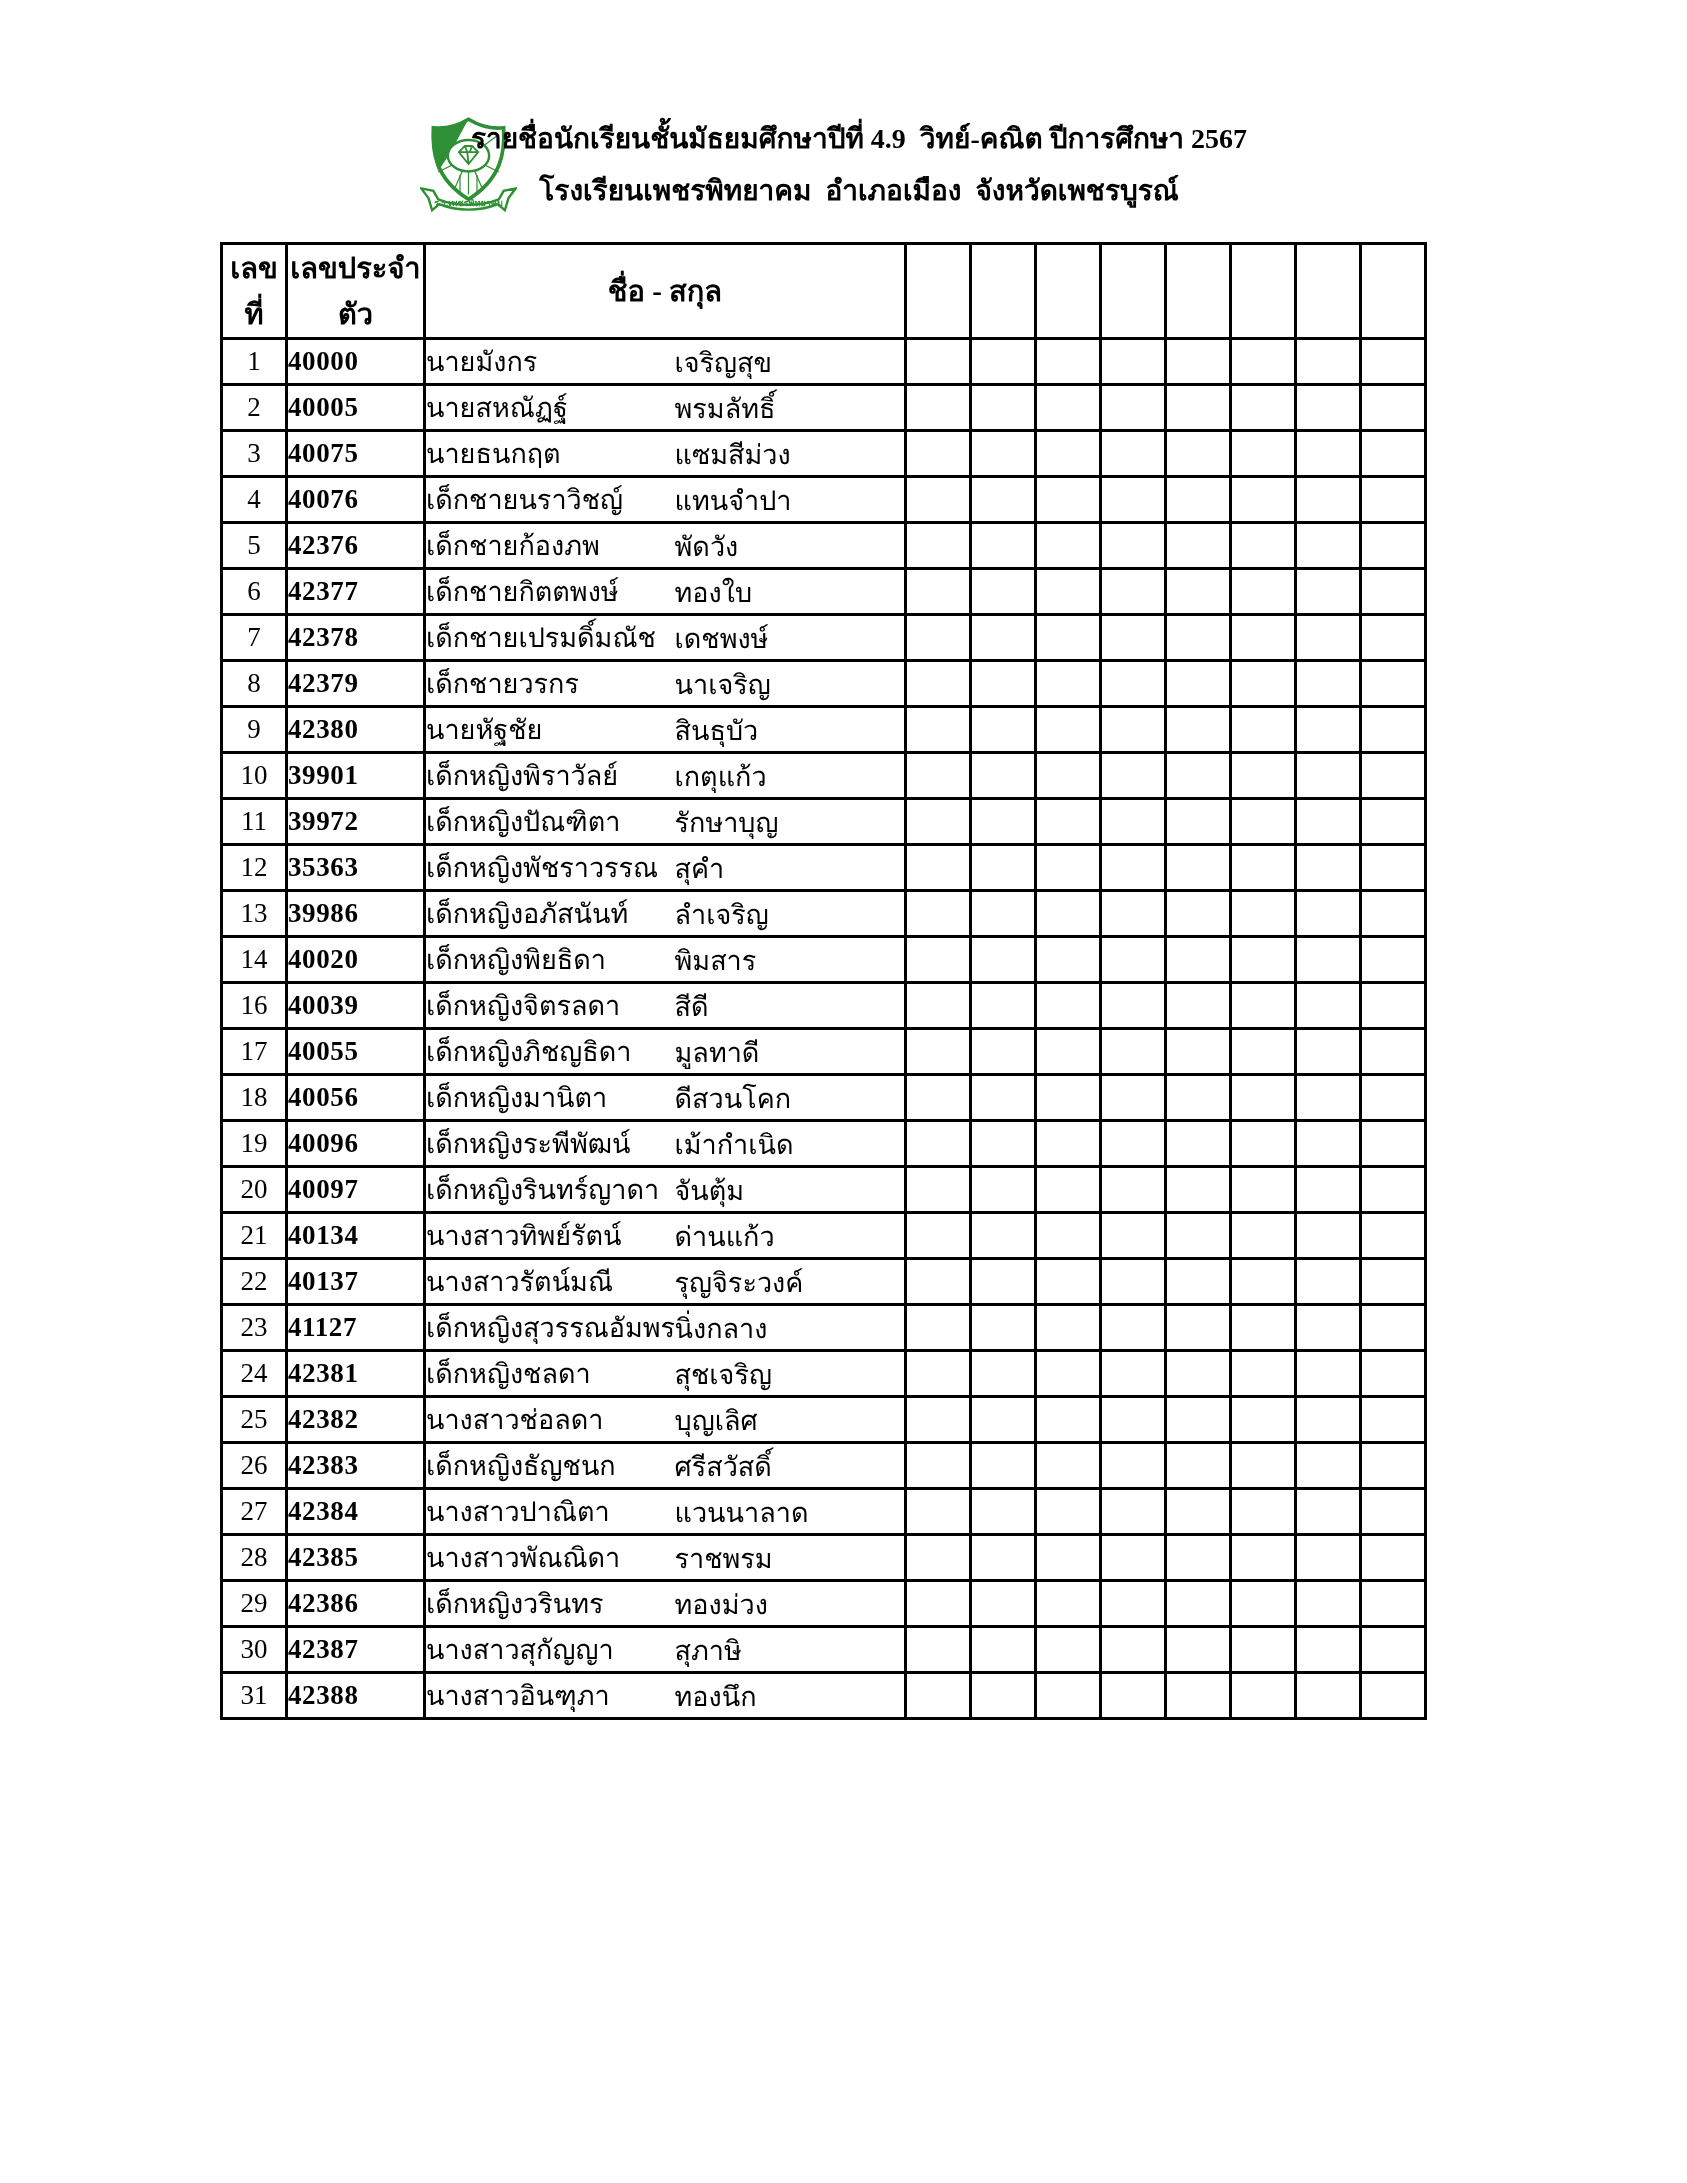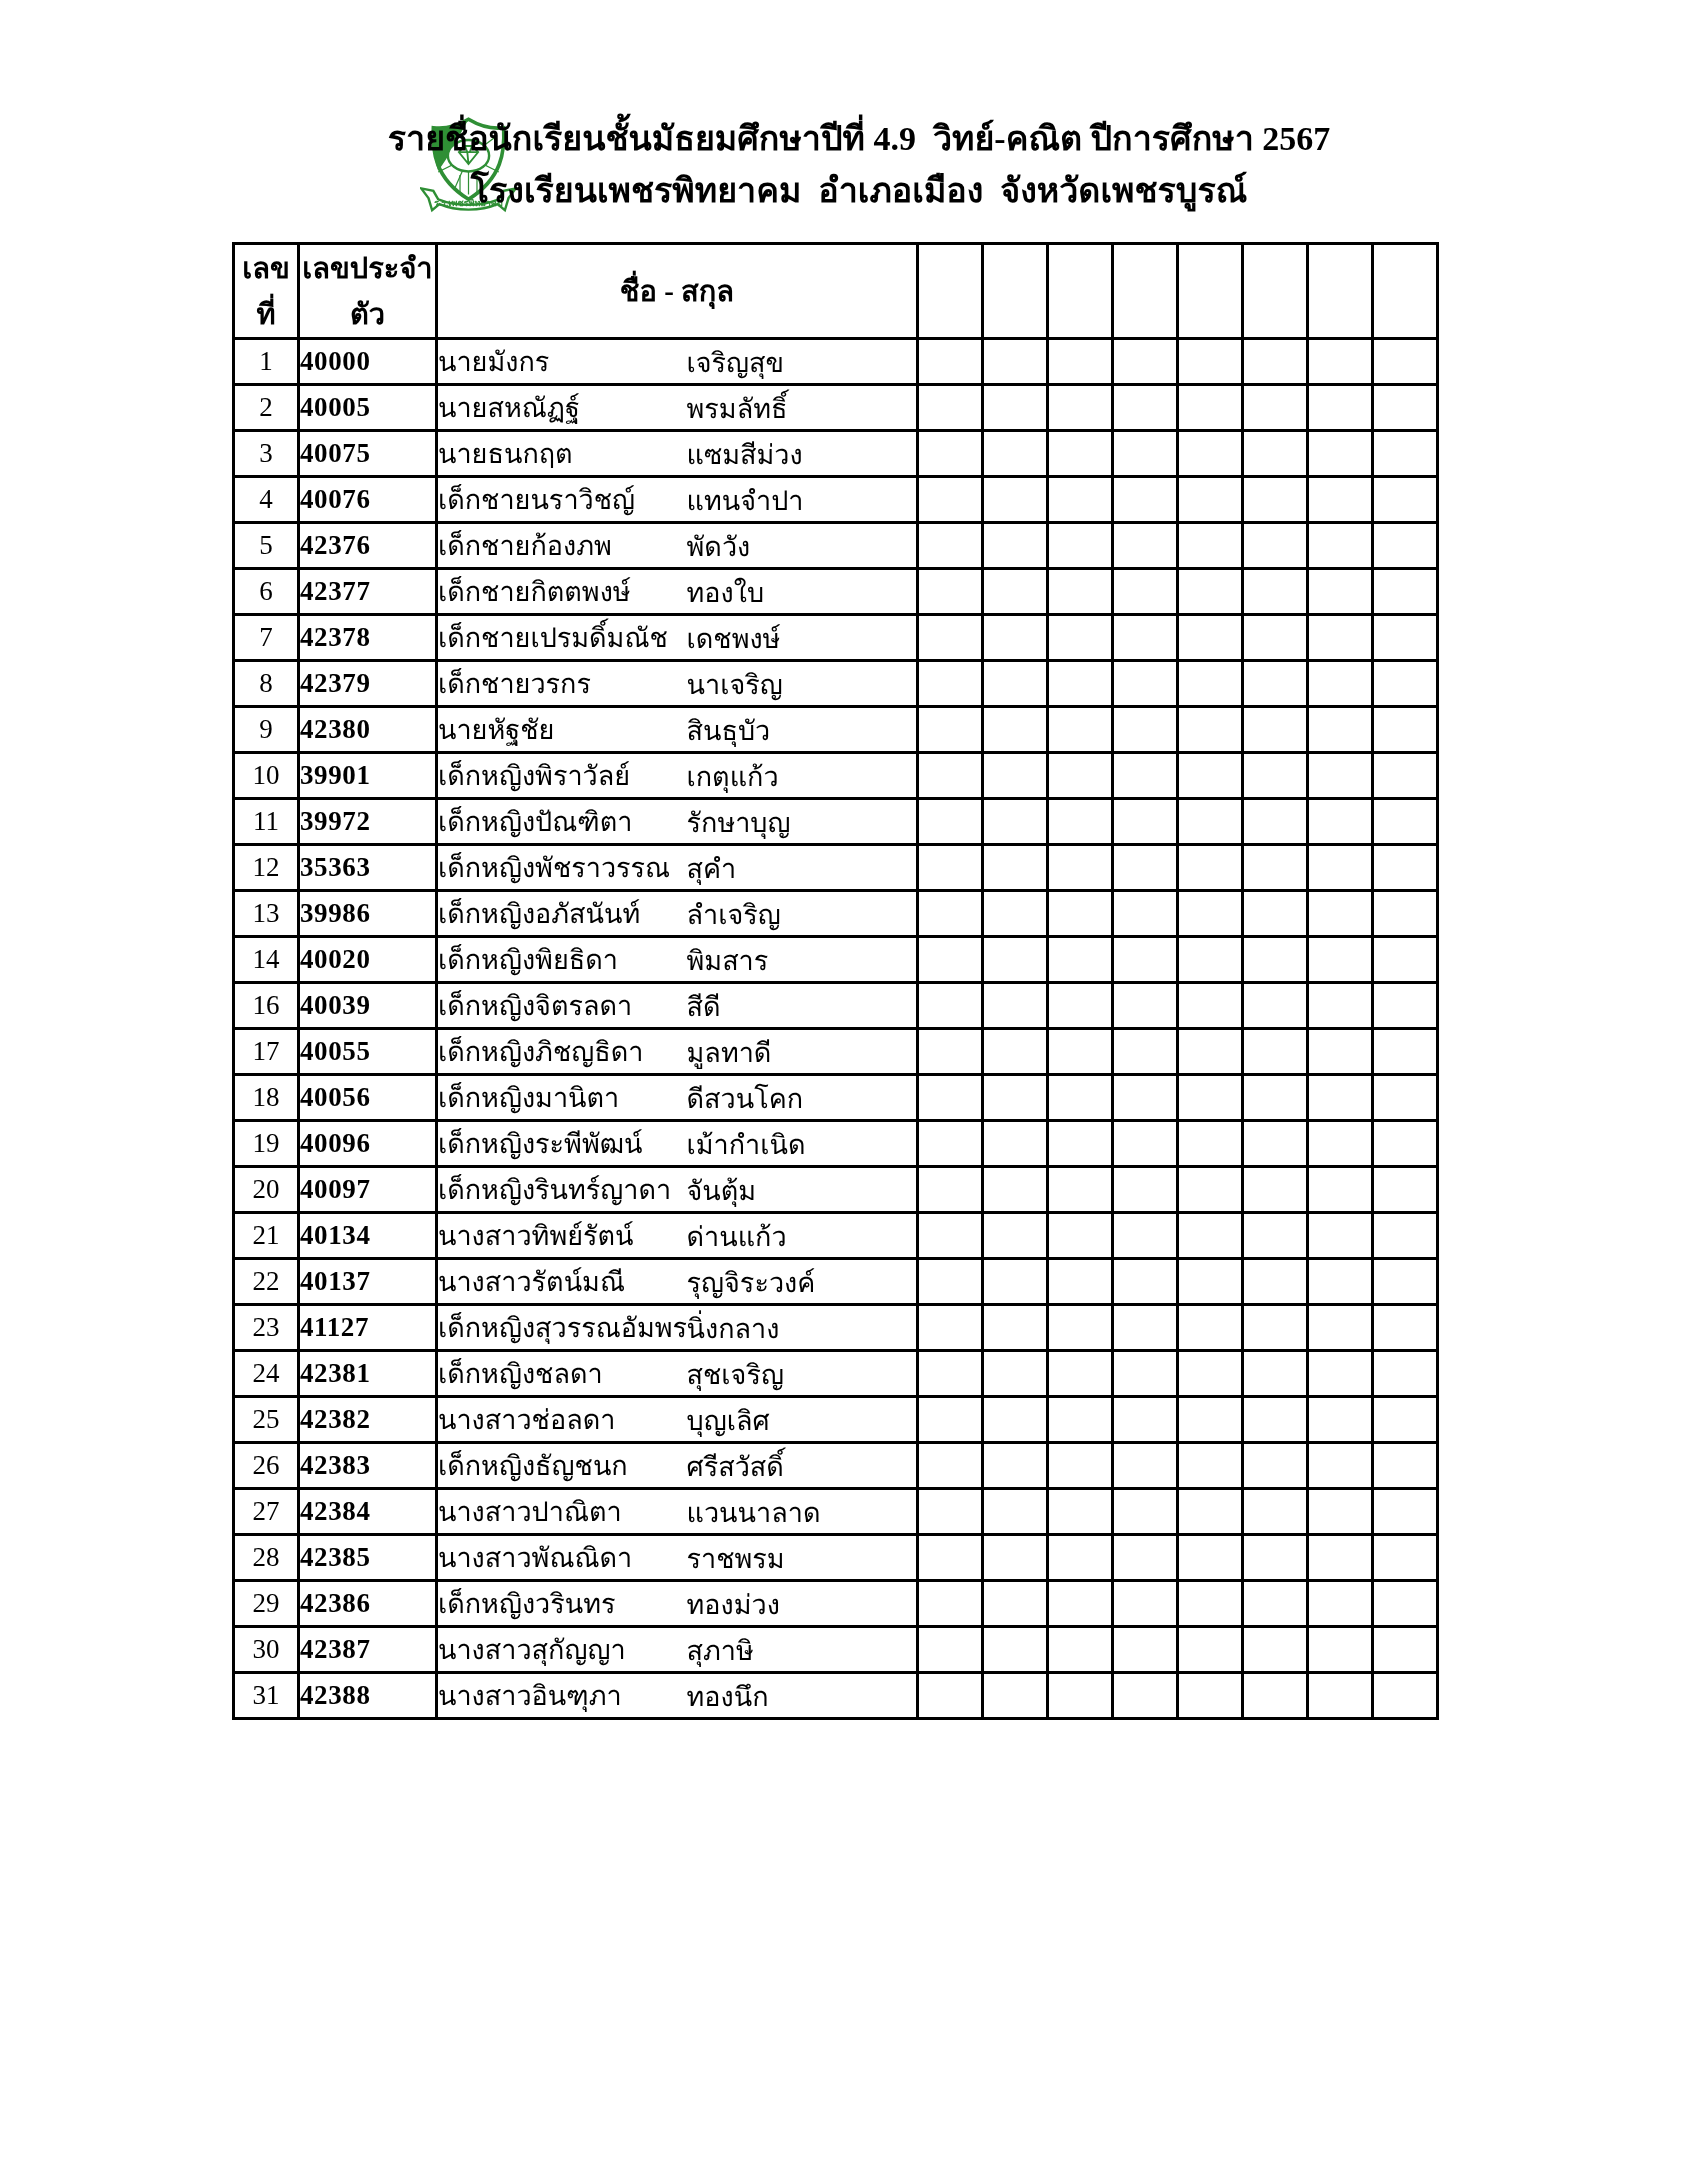--- a/index.html
+++ b/index.html
@@ -8,26 +8,26 @@
     width:1687px;height:2183px;
     background:#ffffff;color:#000;
     font-family:"Liberation Serif","DejaVu Serif",serif;
     overflow:hidden;
   }
   
   .titles{
     position:absolute;left:0;top:113px;width:100%;
     text-align:center;font-weight:bold;
   }
-  .title-line{font-size:34px;line-height:52px;white-space:pre;padding-left:31px;}
+  .title-line{font-size:28px;line-height:52px;white-space:pre;padding-left:31px;}
   
   .logo{position:absolute;left:420px;top:114px;width:97px;height:107px;}
   
   table.roster{
-    position:absolute;left:232px;top:242px;
+    position:absolute;left:220px;top:242px;
     border-collapse:collapse;table-layout:fixed;border-radius:32px;
   }
   table.roster th,table.roster td{
     border:3px solid #000;padding:0;overflow:hidden;
   }
   col.col-no{width:65px;}
   col.col-id{width:138px;}
   col.col-name{width:481px;}
   col.col-empty{width:65px;}
   thead th{height:35px;font-size:29px;font-weight:bold;text-align:center;vertical-align:middle;}

